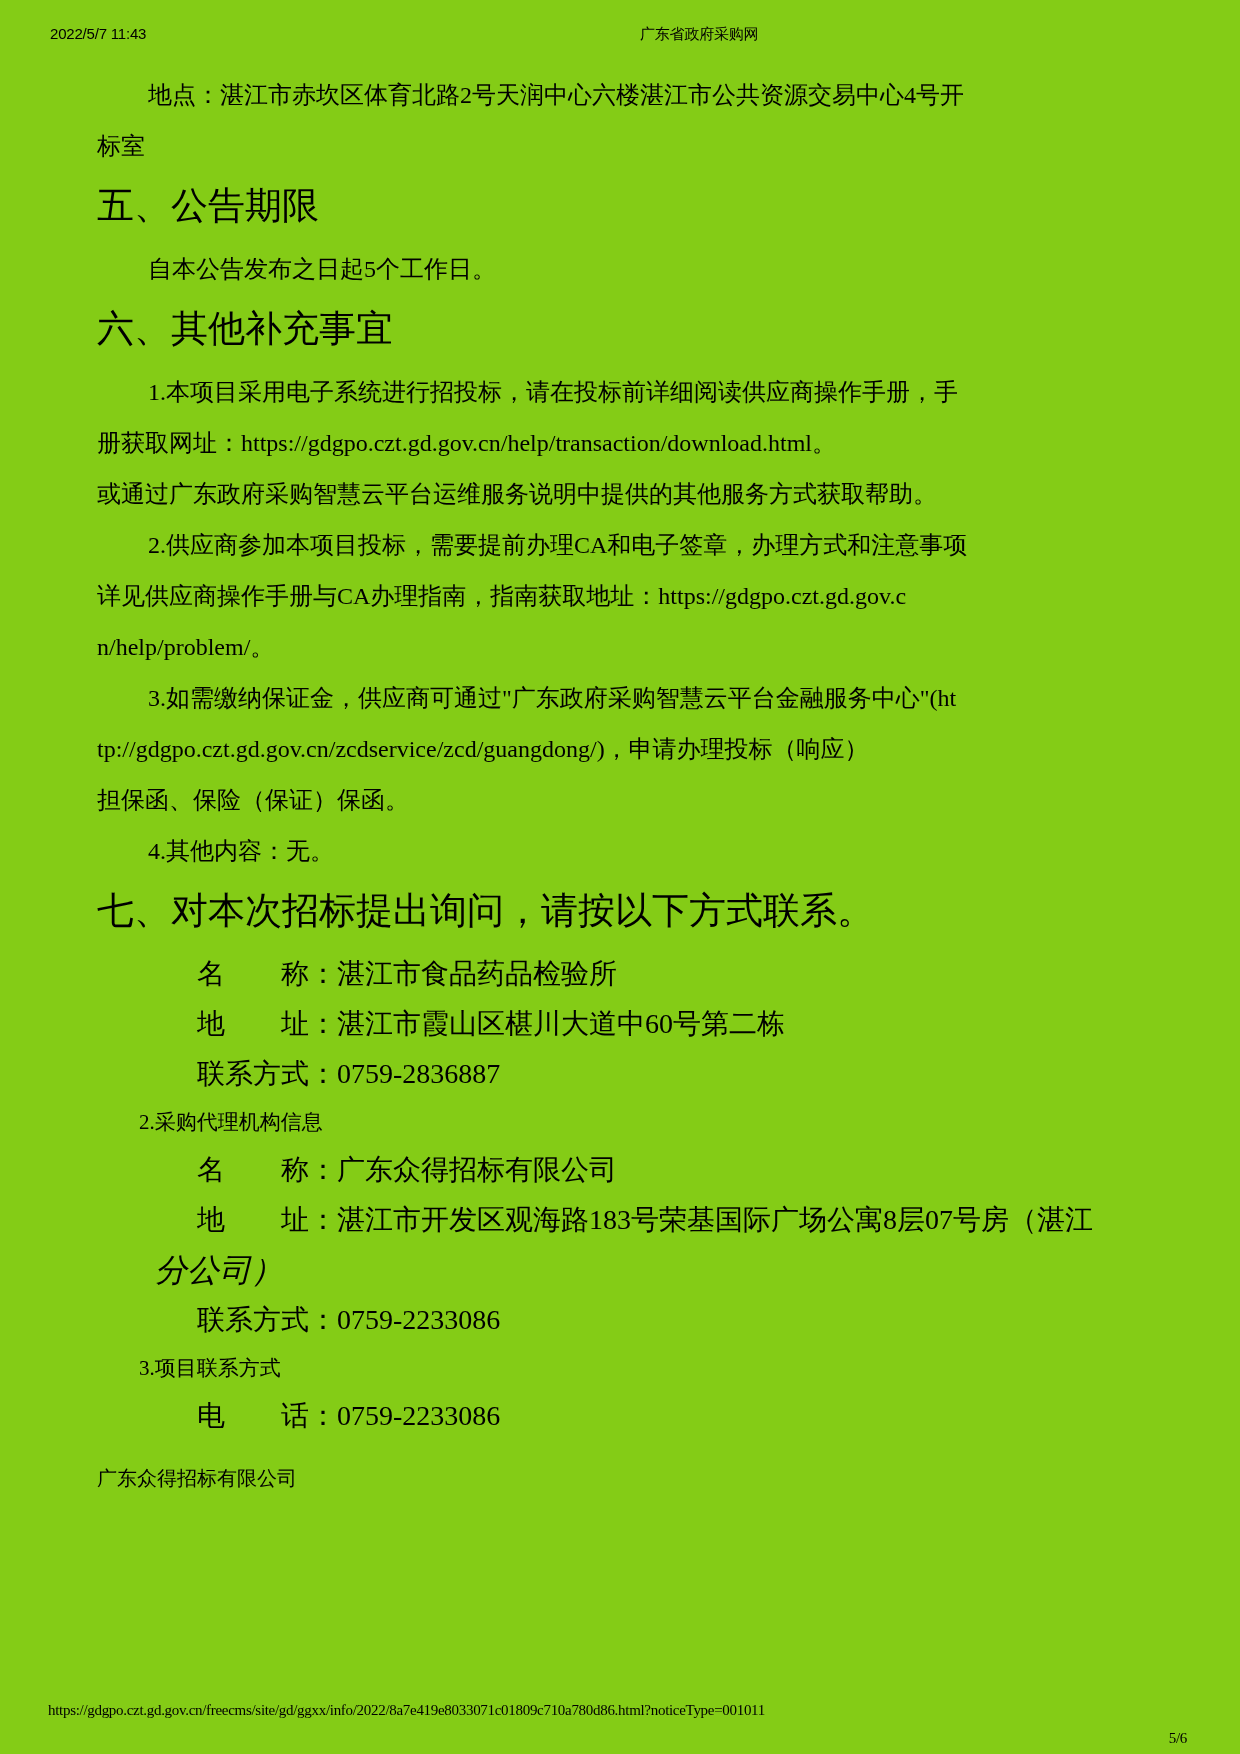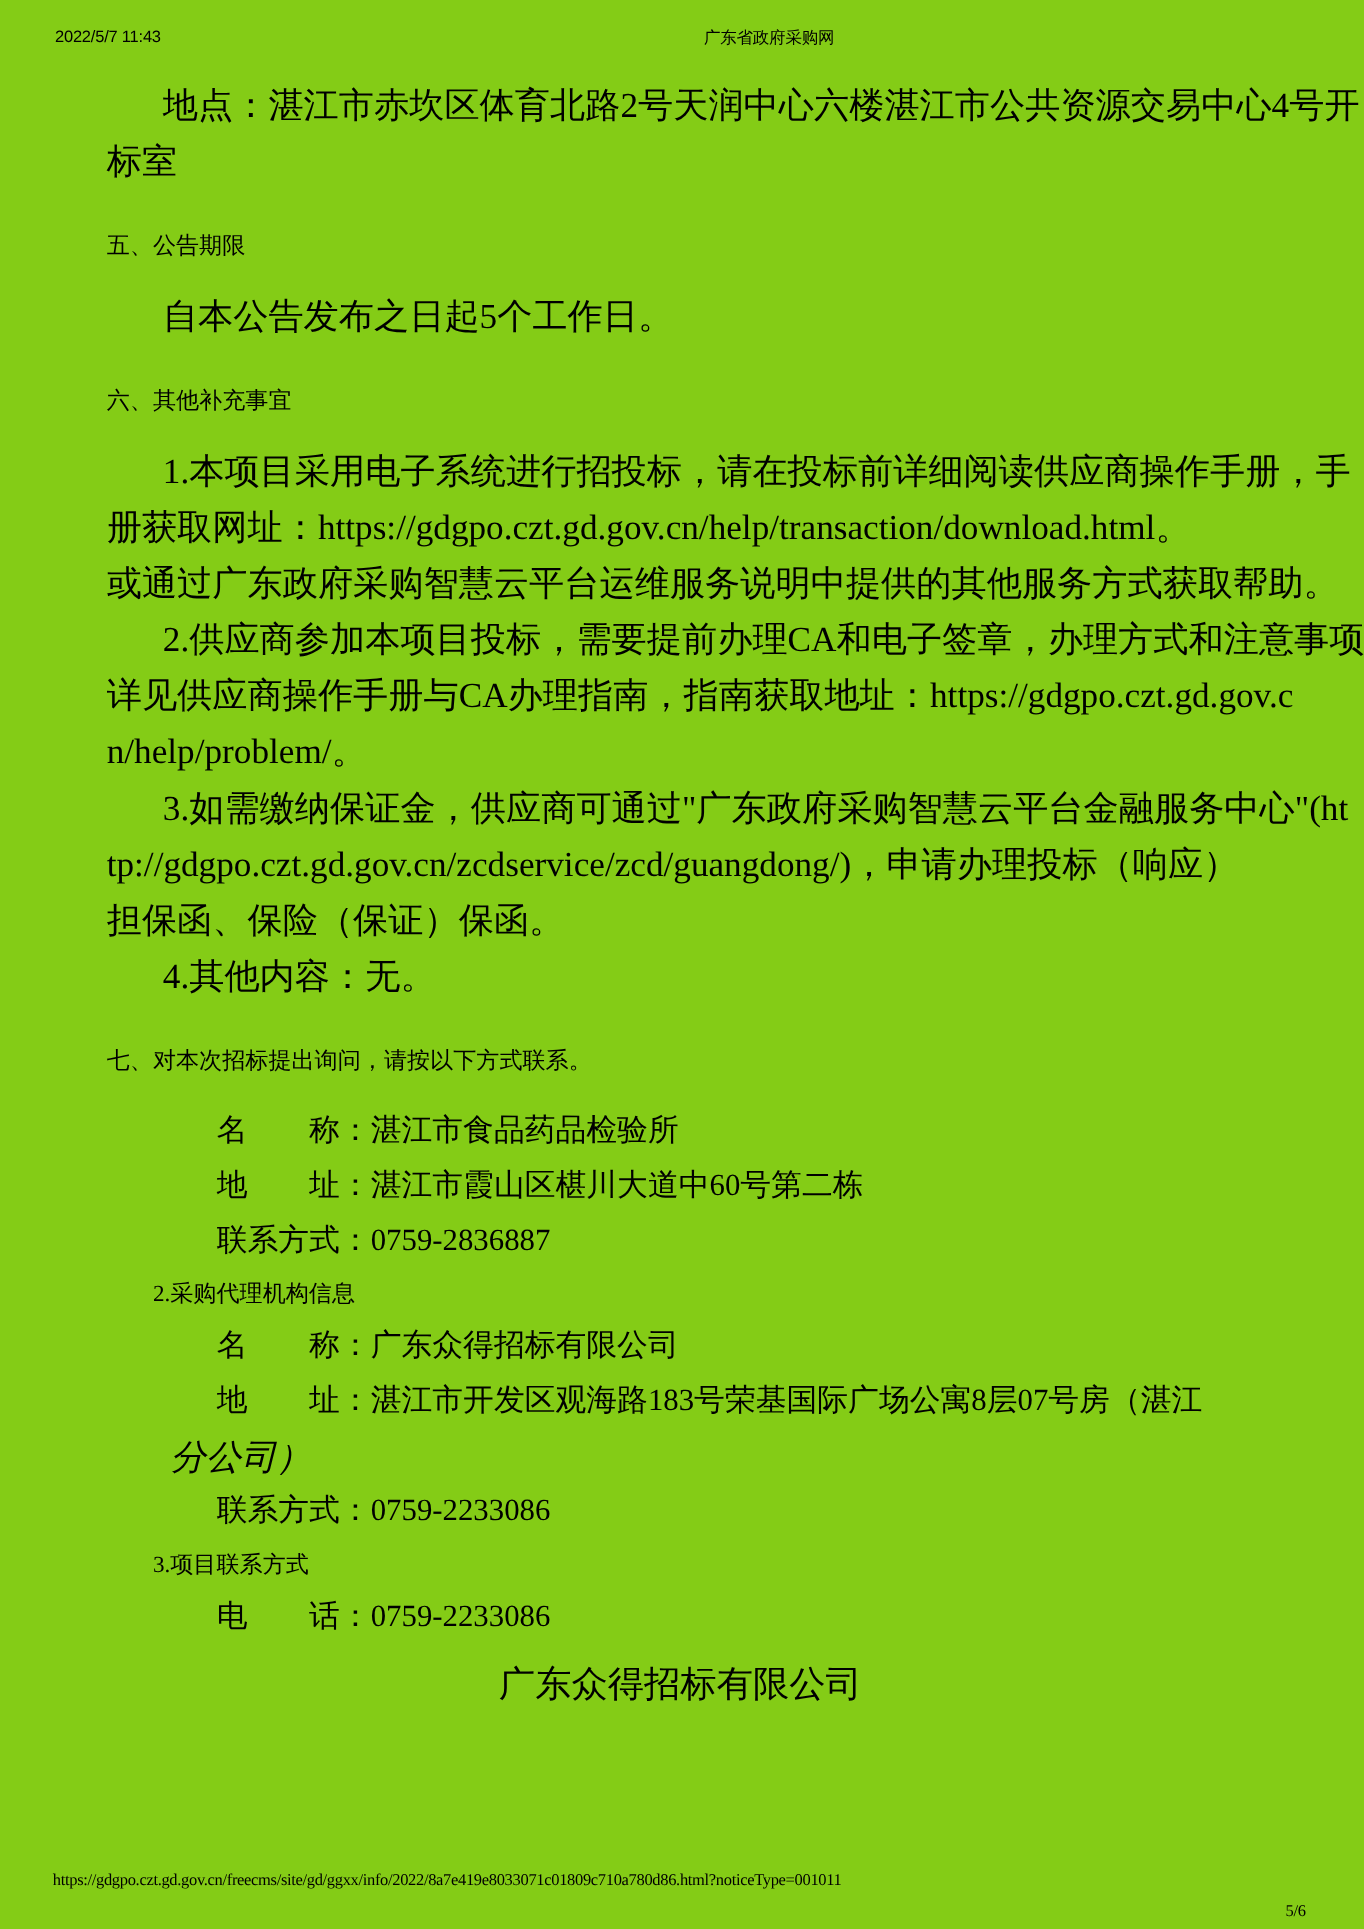--- a/index.html
+++ b/index.html
@@ -45,27 +45,27 @@
   .print-footer .page-num { position: absolute; right: 53px; top: 0; margin-top: 28px; }
 
   
   .content {
     position: absolute;
     left: 97px;
     top: 70px;
     width: 1043px;
   }
   .line { white-space: nowrap; }
-  .t-body       { font-size: 32px; line-height: 51px; min-height: 51px; }
+  .t-body       { font-size: 24px; line-height: 51px; min-height: 51px; }
   .t-body.indent{ padding-left: 51px; }
-  .t-heading    { font-size: 21px; line-height: 51px; margin: 26px 0 13px 0; font-weight: 400; }
+  .t-heading    { font-size: 37px; line-height: 51px; margin: 8px 0 13px 0; font-weight: 400; }
   .t-subheader  { font-size: 21px; line-height: 46px; padding-left: 42px; }
   .t-contact    { font-size: 28px; line-height: 50px; padding-left: 100px; }
   .t-contact-cont { font-size: 32px; line-height: 50px; padding-left: 58px; font-style: italic; }
-  .t-signature  { font-size: 33px; line-height: 50px; margin-top: 12px; text-align: center; }
+  .t-signature  { font-size: 20px; line-height: 50px; margin-top: 12px; text-align: left; }
 </style>
 </head>
 <body>
 
 <div class="page">
 
   <div class="print-header">
     <span class="datetime">2022/5/7 11:43</span>
     <span class="site-title">广东省政府采购网</span>
   </div>

